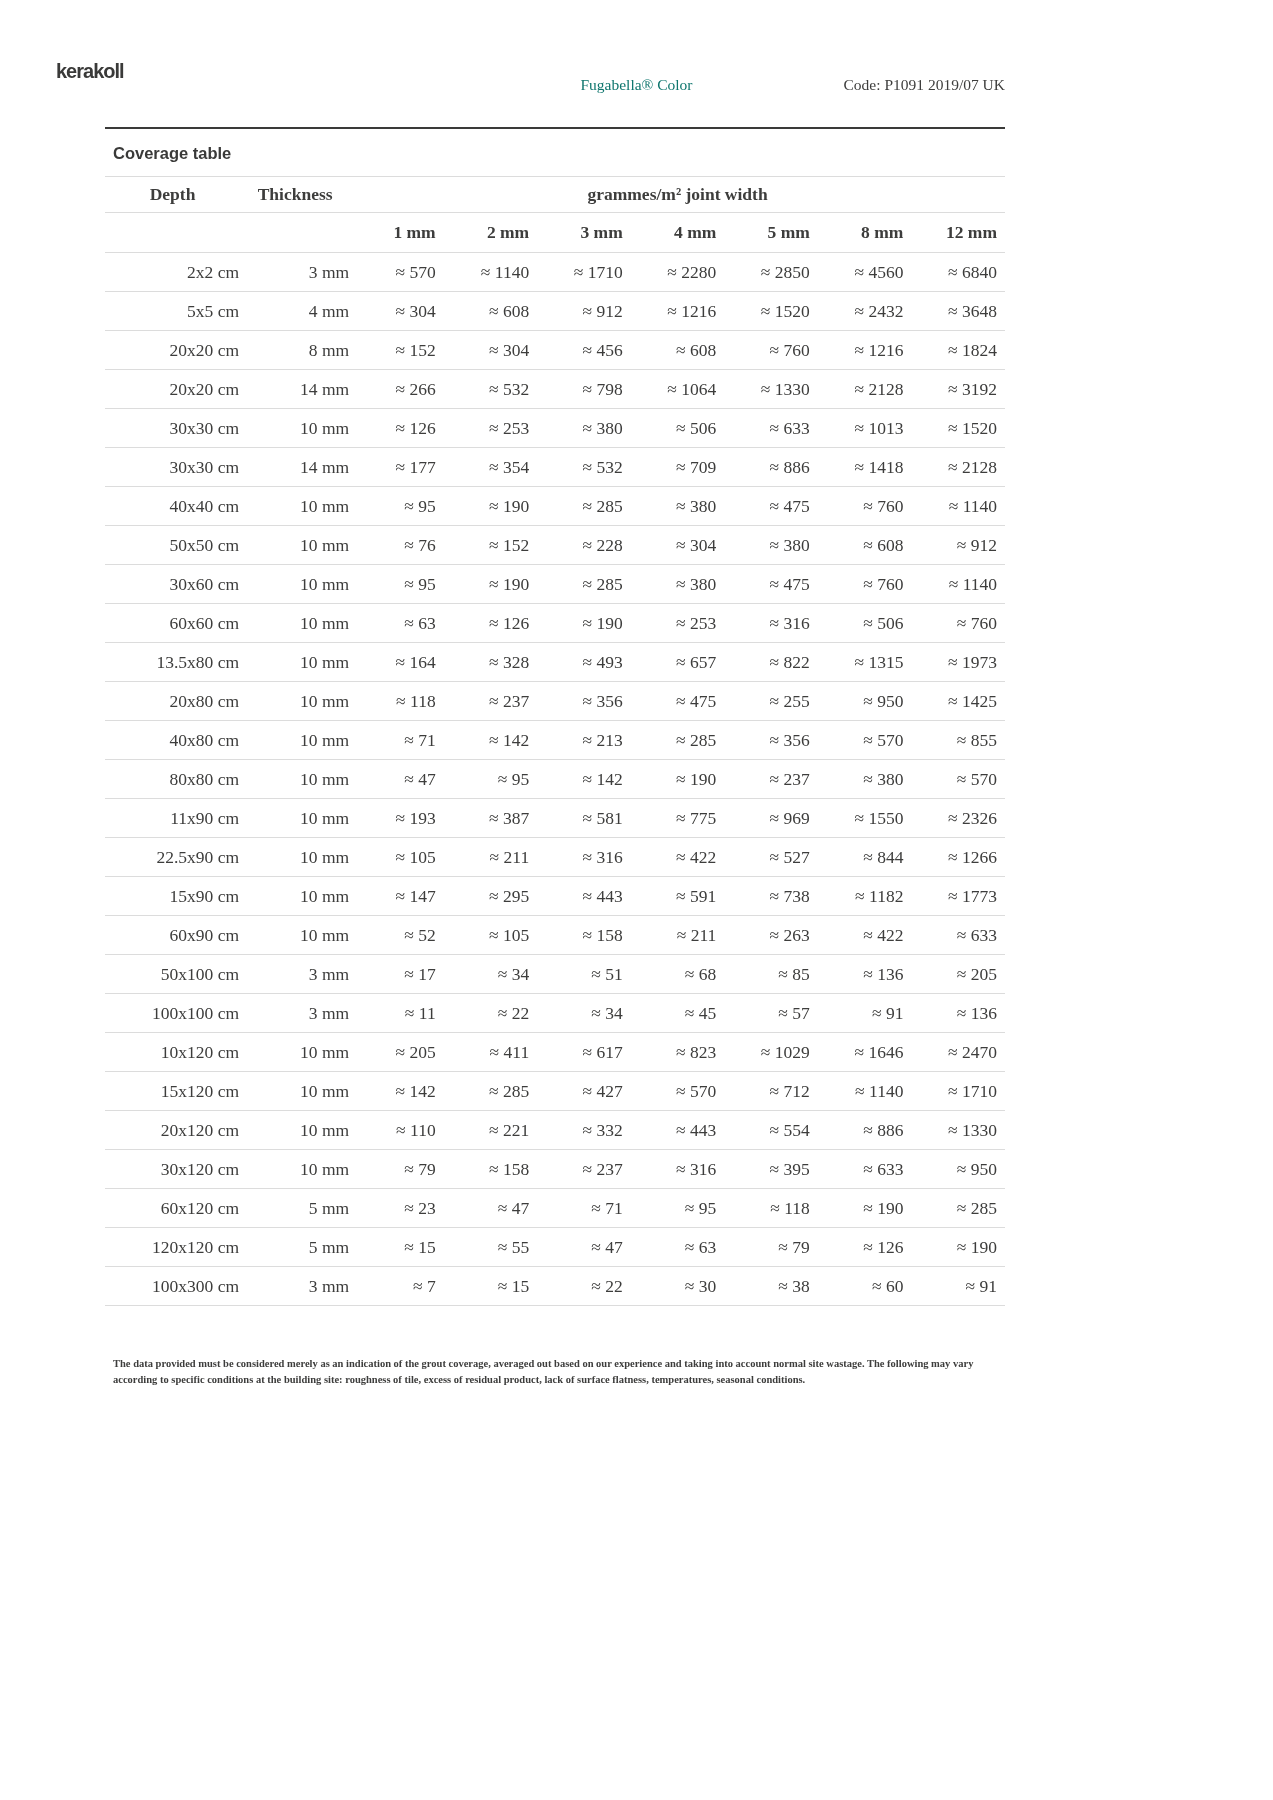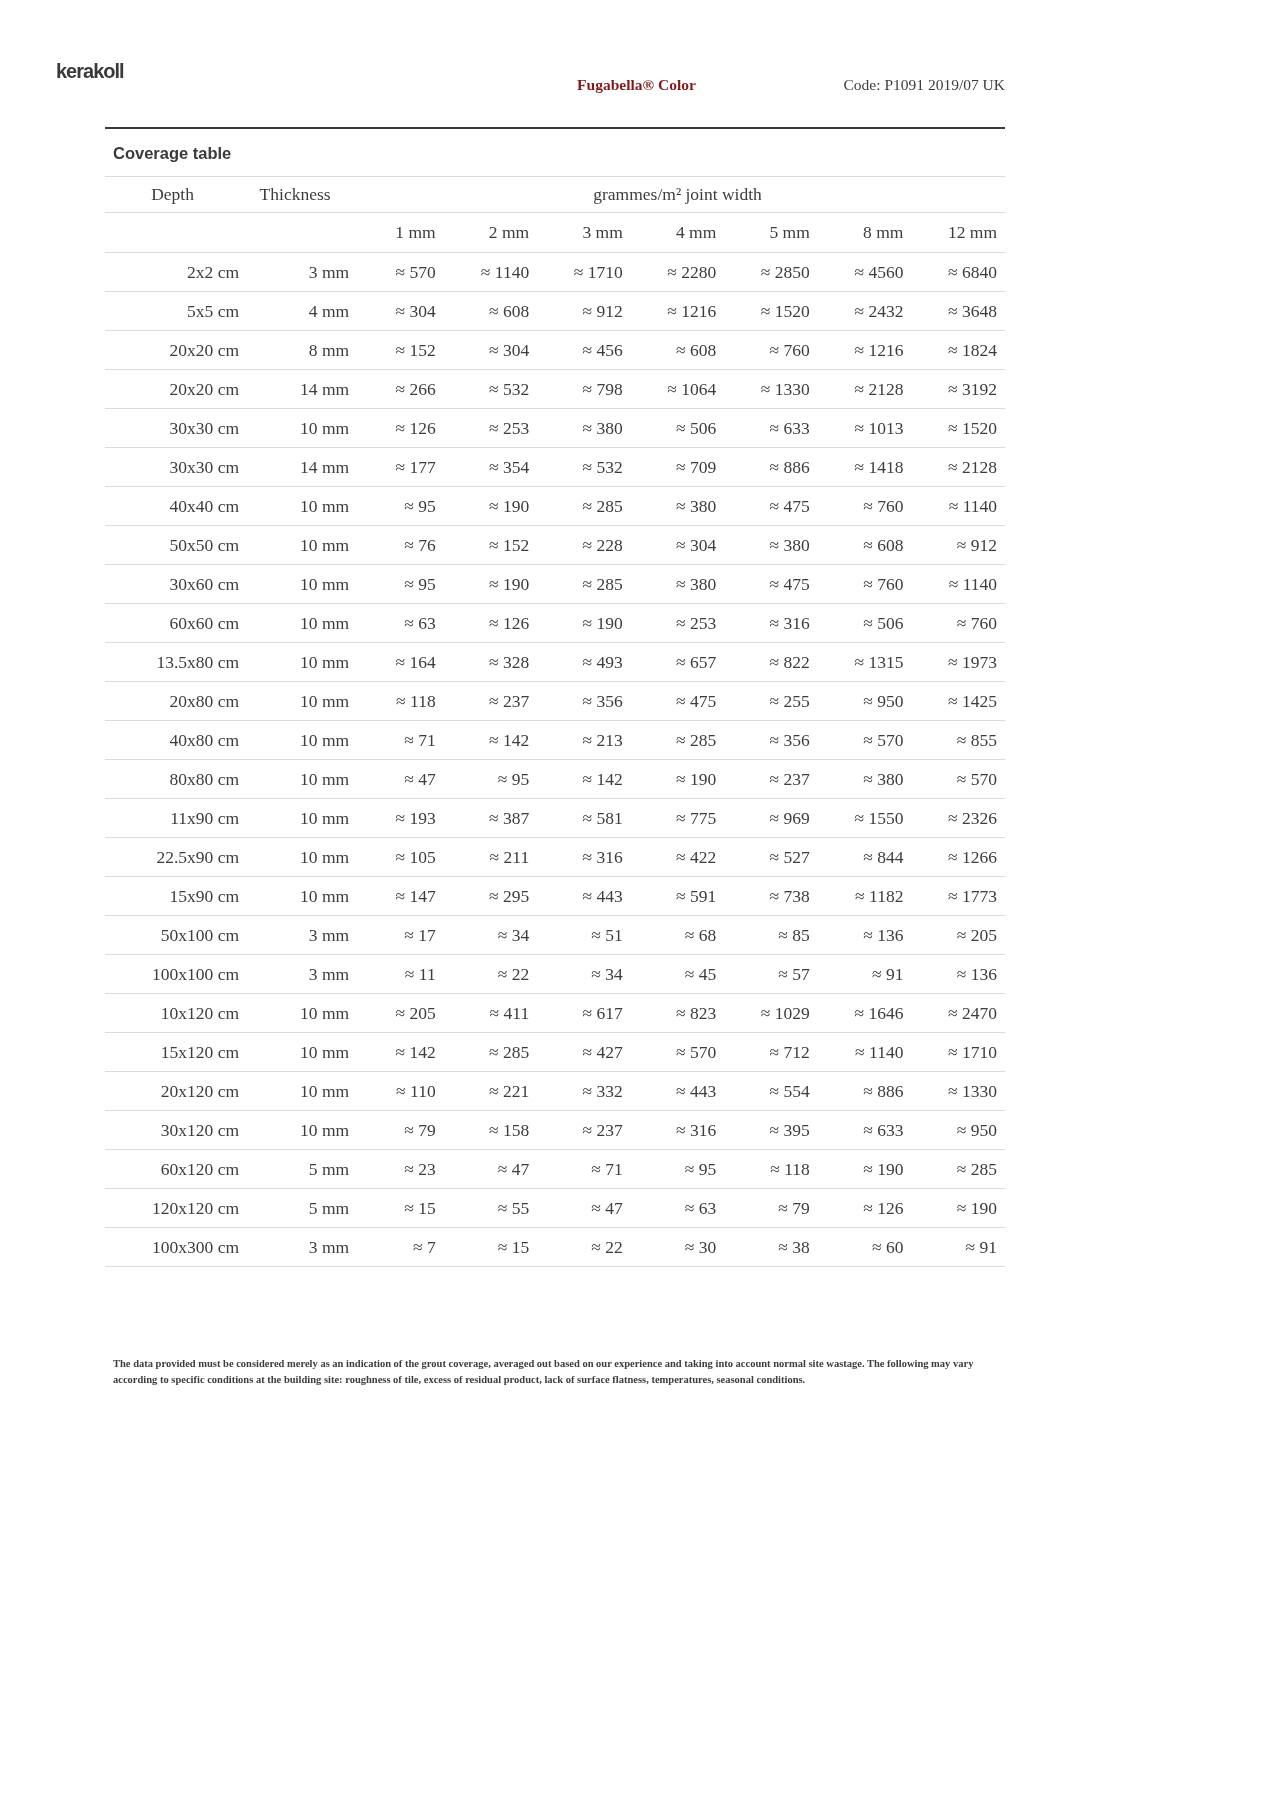--- a/index.html
+++ b/index.html
@@ -23,22 +23,21 @@
     letter-spacing: -1px;
     color: #3a3a39;
   }
   .product {
     position: absolute;
     left: 0;
     top: 76px;
     width: 1273px;
     text-align: center;
     font-size: 15.5px;
-    color: #7f1d1d;
-    font-weight: bold;
+    color: #0f766e;
   }
   .code {
     position: absolute;
     top: 76px;
     right: 268px;
     font-size: 15.5px;
     color: #3d3d3c;
     margin-left: 24px;
   }
   .rule-dark {
@@ -64,21 +63,21 @@
     top: 176px;
     width: 900px;
   }
   table.coverage {
     width: 900px;
     border-collapse: collapse;
     border-top: 1px solid #dcdcdc;
     font-size: 17.5px;
     color: #3d3d3c;
   }
-  table.coverage th { font-weight: normal; }
+  table.coverage th { font-weight: bold; }
   table.coverage tr { border-bottom: 1px solid #dcdcdc; }
   tr.hrow1 th { height: 36px; vertical-align: middle; }
   tr.hrow2 th { height: 40px; vertical-align: middle; }
   tbody.rows td { height: 39px; vertical-align: middle; }
   .h-depth, .h-thickness { text-align: center; }
   .h-group { text-align: center; }
   .cell-depth, .cell-thickness { text-align: right; }
   .cell-val, .h-width { text-align: right; padding-right: 8px; }
   .footnote {
     position: absolute;
@@ -317,20 +316,31 @@
             <td class="cell-thickness">10 mm</td>
             <td class="cell-val">≈ 147</td>
             <td class="cell-val">≈ 295</td>
             <td class="cell-val">≈ 443</td>
             <td class="cell-val">≈ 591</td>
             <td class="cell-val">≈ 738</td>
             <td class="cell-val">≈ 1182</td>
             <td class="cell-val">≈ 1773</td>
           </tr>
           <tr>
+            <td class="cell-depth">60x90 cm</td>
+            <td class="cell-thickness">10 mm</td>
+            <td class="cell-val">≈ 52</td>
+            <td class="cell-val">≈ 105</td>
+            <td class="cell-val">≈ 158</td>
+            <td class="cell-val">≈ 211</td>
+            <td class="cell-val">≈ 263</td>
+            <td class="cell-val">≈ 422</td>
+            <td class="cell-val">≈ 633</td>
+          </tr>
+          <tr>
             <td class="cell-depth">50x100 cm</td>
             <td class="cell-thickness">3 mm</td>
             <td class="cell-val">≈ 17</td>
             <td class="cell-val">≈ 34</td>
             <td class="cell-val">≈ 51</td>
             <td class="cell-val">≈ 68</td>
             <td class="cell-val">≈ 85</td>
             <td class="cell-val">≈ 136</td>
             <td class="cell-val">≈ 205</td>
           </tr>

